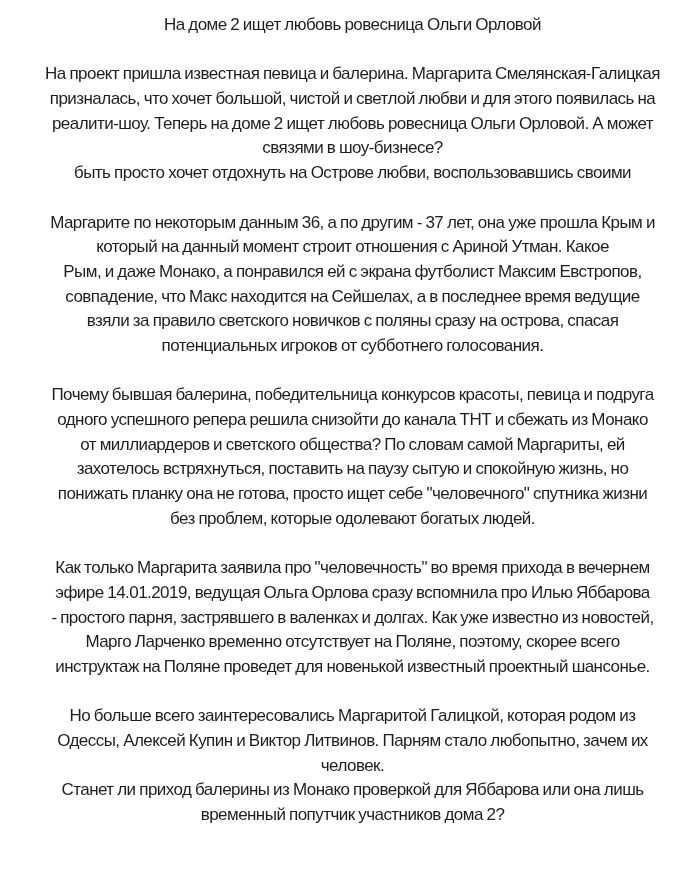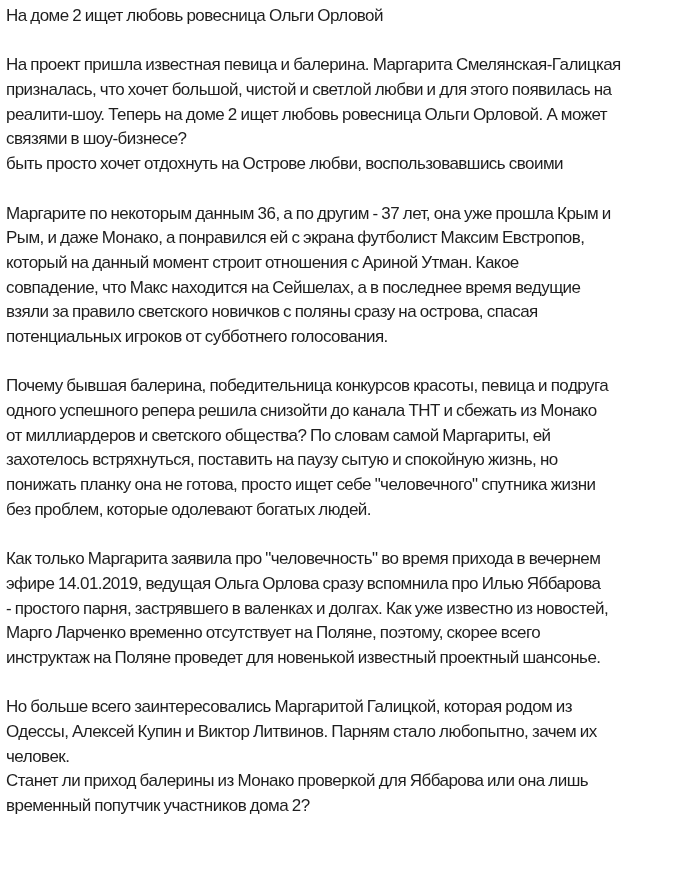--- a/index.html
+++ b/index.html
@@ -1,25 +1,26 @@
 <!DOCTYPE html>
 <html><head>
 <meta charset="utf-8">
 <style>
   html, body { margin: 0; padding: 0; background: #ffffff; }
   body { width: 699px; height: 880px; overflow: hidden; }
   .article {
     position: relative;
-    padding: 4px 0 0 6px;
+    padding: 13px 0 0 6px;
     font-family: "Liberation Sans", "DejaVu Sans", sans-serif;
     font-size: 17px;
     line-height: 24.7px;
     color: #1e1e1e;
     letter-spacing: -0.55px;
     word-spacing: -0.5px;
+    text-align: center;
   }
   .line { white-space: pre; display: block; height: 24.7px; }
   .blank { display: block; height: 24.7px; }
 </style>
 </head>
 <body>
 
 <div class="article">
   <span class="line">На доме 2 ищет любовь ровесница Ольги Орловой</span>
   <span class="blank"></span>
@@ -28,22 +29,22 @@
     <span class="line">На проект пришла известная певица и балерина. Маргарита Смелянская-Галицкая</span>
     <span class="line">призналась, что хочет большой, чистой и светлой любви и для этого появилась на</span>
     <span class="line">реалити-шоу. Теперь на доме 2 ищет любовь ровесница Ольги Орловой. А может</span>
     <span class="line">связями в шоу-бизнесе?</span>
     <span class="line">быть просто хочет отдохнуть на Острове любви, воспользовавшись своими</span>
   </div>
   <span class="blank"></span>
 
   <div>
     <span class="line">Маргарите по некоторым данным 36, а по другим - 37 лет, она уже прошла Крым и</span>
+    <span class="line">который на данный момент строит отношения с Ариной Утман. Какое</span>
     <span class="line">Рым, и даже Монако, а понравился ей с экрана футболист Максим Евстропов,</span>
-    <span class="line">который на данный момент строит отношения с Ариной Утман. Какое</span>
     <span class="line">совпадение, что Макс находится на Сейшелах, а в последнее время ведущие</span>
     <span class="line">взяли за правило светского новичков с поляны сразу на острова, спасая</span>
     <span class="line">потенциальных игроков от субботнего голосования.</span>
   </div>
   <span class="blank"></span>
 
   <div>
     <span class="line">Почему бывшая балерина, победительница конкурсов красоты, певица и подруга</span>
     <span class="line">одного успешного репера решила снизойти до канала ТНТ и сбежать из Монако</span>
     <span class="line">от миллиардеров и светского общества? По словам самой Маргариты, ей</span>

